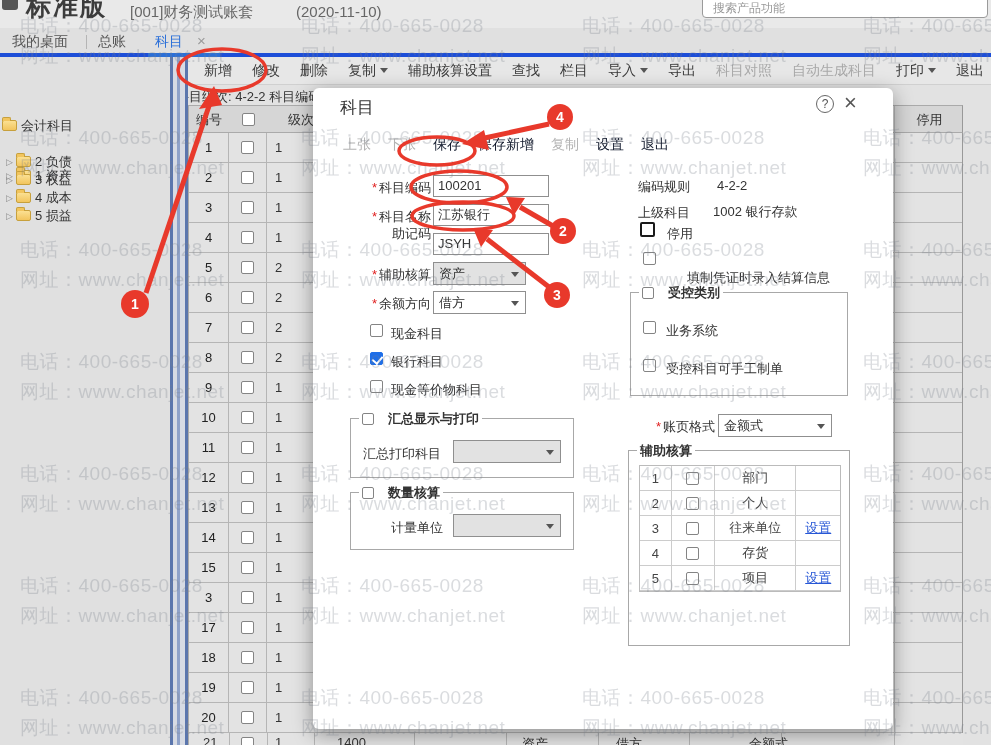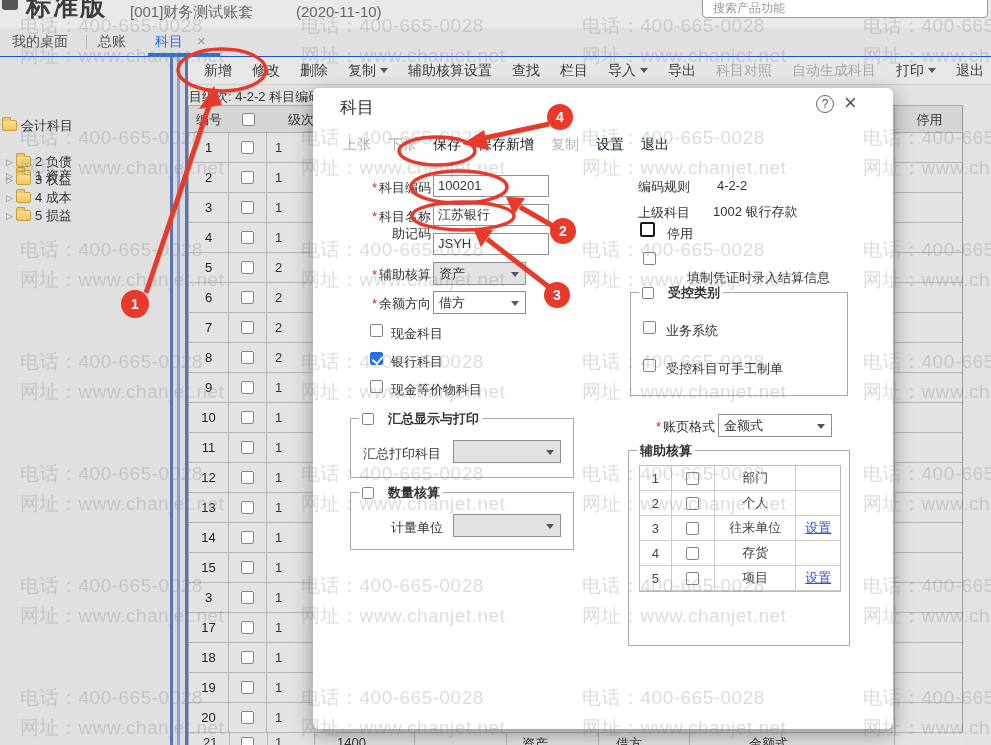--- a/index.html
+++ b/index.html
@@ -11,21 +11,21 @@
   
   #topbar{left:0;top:0;width:991px;height:28px;background:#e9e9e9;overflow:hidden;}
   #logo-frag{left:2px;top:0;width:16px;height:10px;background:#555;border-radius:0 0 3px 3px;}
   #prod-title{left:26px;top:-10px;font-size:25px;font-weight:bold;color:#3c3c3c;letter-spacing:2px;}
   #acct-name{left:130px;top:3px;font-size:15px;color:#666;}
   #acct-date{left:296px;top:3px;font-size:15px;color:#666;}
   #searchbox{left:702px;top:-10px;width:286px;height:28px;background:#fff;border:1px solid #9a9a9a;
              border-radius:4px;font-size:12px;color:#999;line-height:34px;padding-left:10px;}
 
   
-  #tabbar{left:0;top:28px;width:991px;height:29px;background:#e0e0e0;border-bottom:1px solid #1d4ed8;}
+  #tabbar{left:0;top:28px;width:991px;height:29px;background:#e0e0e0;border-bottom:4px solid #1d4ed8;}
   .tab{position:absolute;top:5px;font-size:14px;color:#555;}
   .tab.active{color:#2a6fd8;}
   #tab-underline{left:148px;top:25px;width:72px;height:4px;background:#2a6fd8;}
   #tab-sep{left:86px;top:7px;width:1px;height:14px;background:#b5b5b5;}
   #tab-close{left:197px;top:4px;font-size:15px;color:#9a9a9a;}
 
   
   #tree{left:0;top:57px;width:170px;height:688px;background:#e0e0e0;}
   .tree-item{position:absolute;left:2px;height:18px;font-size:13px;color:#333;white-space:nowrap;}
   .tree-item .arrow{display:inline-block;width:10px;font-size:9px;color:#8a8a8a;vertical-align:1px;}

